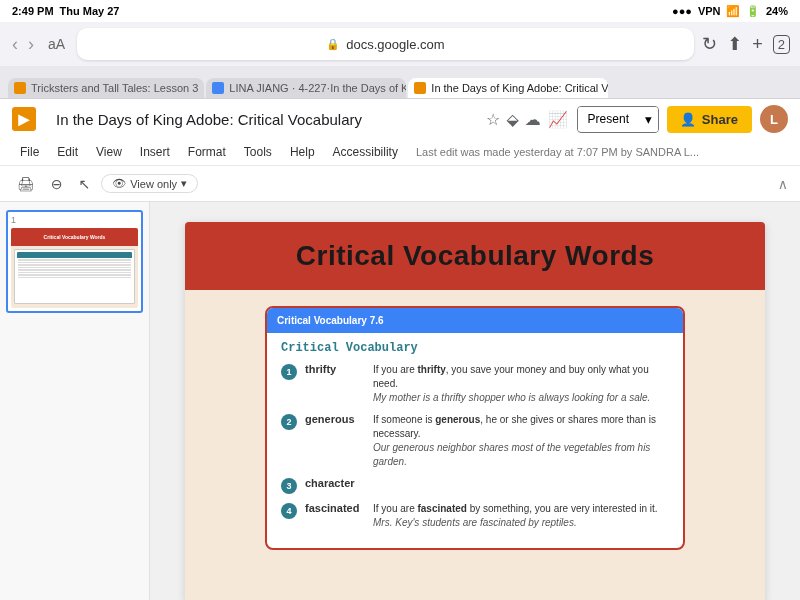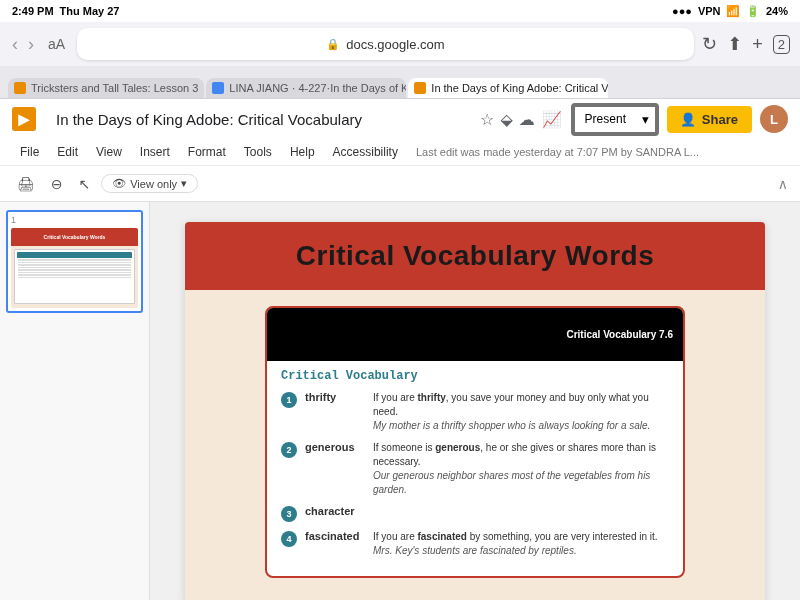--- a/index.html
+++ b/index.html
@@ -152,21 +152,21 @@
     .docs-actions {
       display: flex;
       align-items: center;
       gap: 8px;
       margin-left: auto;
     }
     .present-btn {
       display: flex;
       align-items: center;
       gap: 0;
-      border: 4px solid #737373;
+      border: 1px solid #737373;
       border-radius: 4px;
       overflow: hidden;
       font-size: 12px;
     }
     .present-main {
       padding: 5px 10px;
       background: white;
       border: none;
       cursor: pointer;
       font-size: 12px;
@@ -377,24 +377,24 @@
     }
     .vocab-card {
       background: white;
       border: 2px solid #c0392b;
       border-radius: 8px;
       width: 100%;
       max-width: 420px;
       overflow: hidden;
     }
     .vocab-card-header {
-      background: #000000;
+      background: #3b82f6;
       color: white;
-      text-align: right;
-      padding: 21px 10px;
+      text-align: left;
+      padding: 7px 10px;
       font-size: 10px;
       font-weight: 600;
     }
     .vocab-card-title {
       padding: 8px 14px 4px;
       font-size: 12px;
       font-weight: 800;
       color: #2e7d8c;
       font-family: Liberation Mono, monospace;
     }

